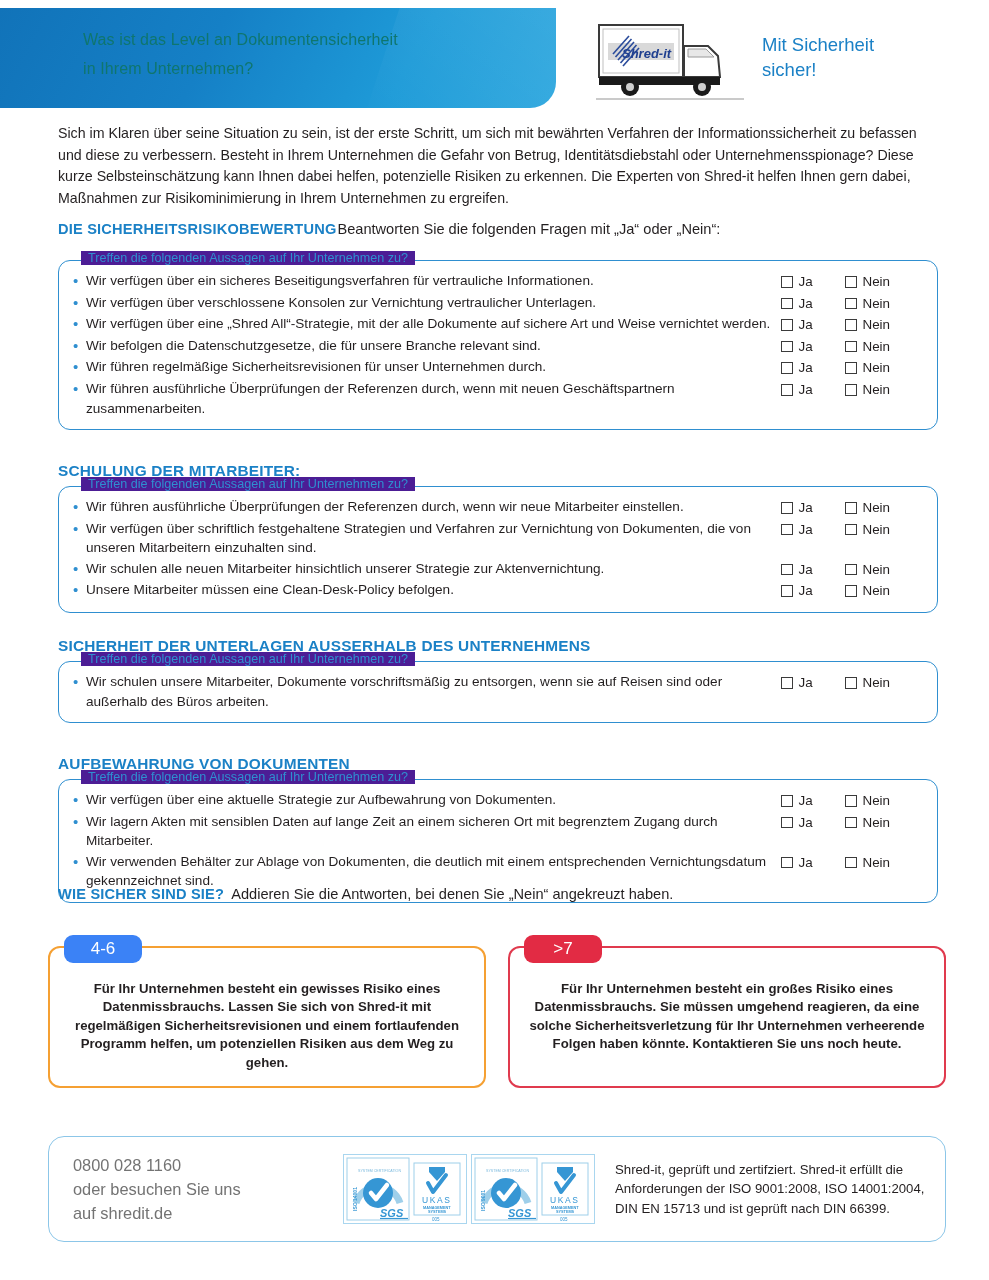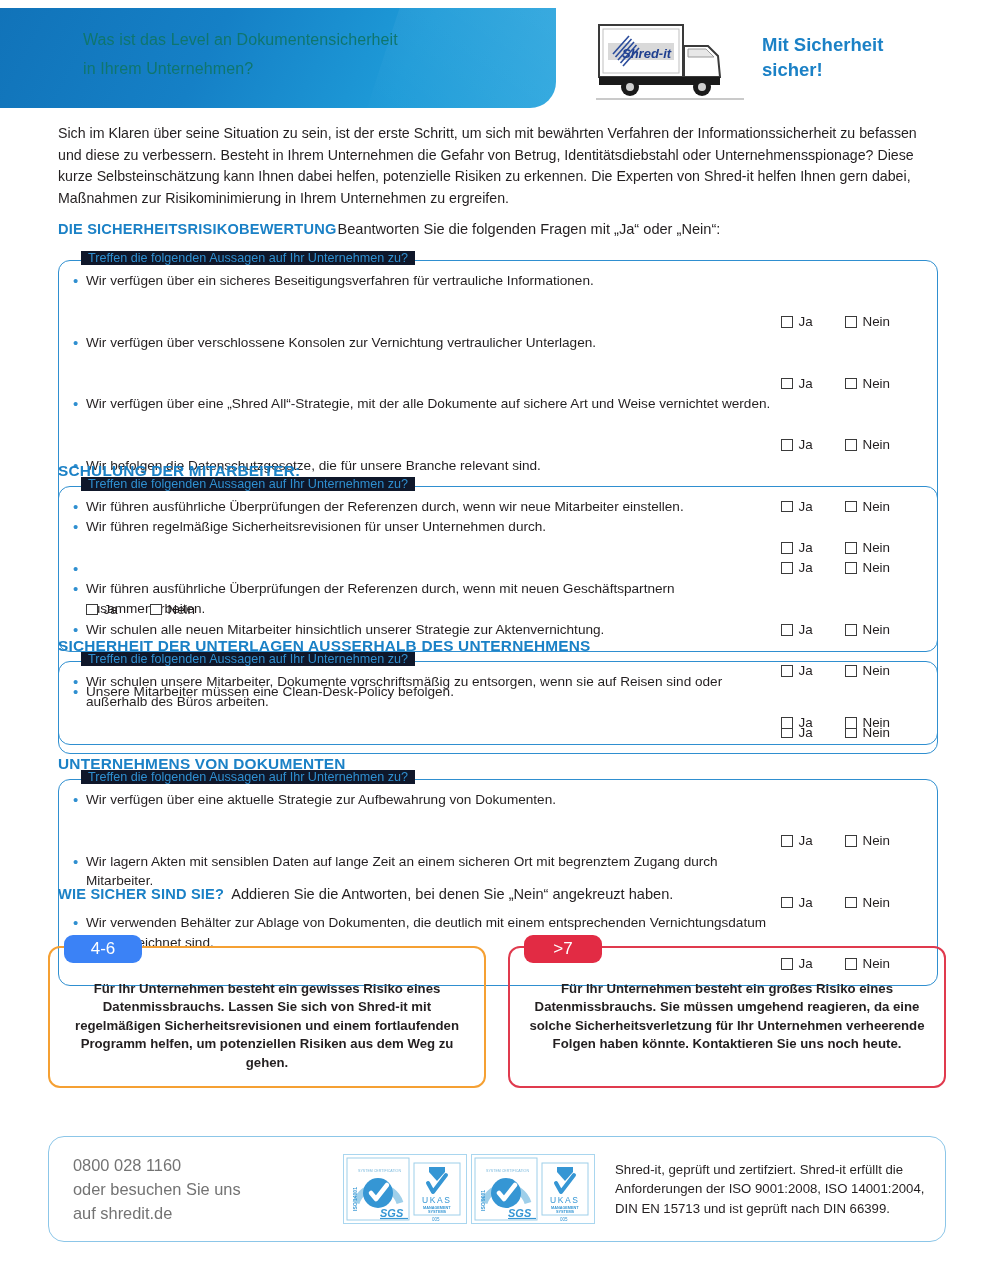--- a/index.html
+++ b/index.html
@@ -66,21 +66,21 @@
   }
   .tagline {
     position: absolute;
     left: 762px;
     top: 32px;
     color: #1b81c6;
     font-size: 18.5px;
     line-height: 25px;
     font-weight: 400;
   }
-  .tagline span { display: block; font-weight: bold; }
+  .tagline span { display: block; }
 
   
   .intro {
     position: absolute;
     left: 58px;
     top: 123px;
     width: 872px;
     font-size: 14.2px;
     line-height: 21.5px;
     color: #231f20;
@@ -117,21 +117,21 @@
   .fieldbox {
     position: relative;
     border: 1.4px solid #2f8fd0;
     border-radius: 12px;
     padding: 10px 14px 10px 14px;
   }
   .fieldbox-legend {
     position: absolute;
     top: -10px;
     left: 22px;
-    background: #0f172a;
+    background: #4c1d95;
     padding: 0 7px;
     color: #2f8fd0;
     font-size: 12.6px;
     line-height: 14px;
     white-space: nowrap;
   }
 
   .qrow {
     display: flex;
     align-items: flex-start;
@@ -151,21 +151,21 @@
     flex: 1 1 auto;
     padding-right: 8px;
   }
   .qboxes {
     flex: 0 0 142px;
     display: flex;
     align-items: flex-start;
     padding-top: 1px;
     font-size: 13.4px;
   }
-  .opt { display: flex; align-items: center; margin-top: 40px; }
+  .opt { display: flex; align-items: center; }
   .opt-ja { width: 64px; }
   .chk {
     display: inline-block;
     width: 9.5px;
     height: 9.5px;
     border: 1.5px solid #3b3b3b;
     margin-right: 6px;
     background: #fff;
   }
   .opt-label { color: #231f20; }
@@ -436,20 +436,21 @@
           </div>
         <div class="opt">
             <span class="chk"></span>
             <span class="opt-label">Nein</span>
           </div>
       </div>
     </div>
 
     <div class="qrow">
       <div class="qbullet">•</div>
+      <div class="qtext">Wir verfügen über schriftlich festgehaltene Strategien und Verfahren zur Vernichtung von Dokumenten, die von unseren Mitarbeitern einzuhalten sind.</div>
       <div class="qboxes">
         <div class="opt opt-ja">
             <span class="chk"></span>
             <span class="opt-label">Ja</span>
           </div>
         <div class="opt">
             <span class="chk"></span>
             <span class="opt-label">Nein</span>
           </div>
       </div>
@@ -503,21 +504,21 @@
         <div class="opt">
             <span class="chk"></span>
             <span class="opt-label">Nein</span>
           </div>
       </div>
     </div>
   </div>
 </div>
 
 <div class="section" style="top:755px;">
-  <div class="section-title">UNTERNEHMENS VON DOKUMENTEN</div>
+  <div class="section-title">AUFBEWAHRUNG VON DOKUMENTEN</div>
   <div class="fieldbox">
     <div class="fieldbox-legend">Treffen die folgenden Aussagen auf Ihr Unternehmen zu?</div>
 
     <div class="qrow">
       <div class="qbullet">•</div>
       <div class="qtext">Wir verfügen über eine aktuelle Strategie zur Aufbewahrung von Dokumenten.</div>
       <div class="qboxes">
         <div class="opt opt-ja">
             <span class="chk"></span>
             <span class="opt-label">Ja</span>

